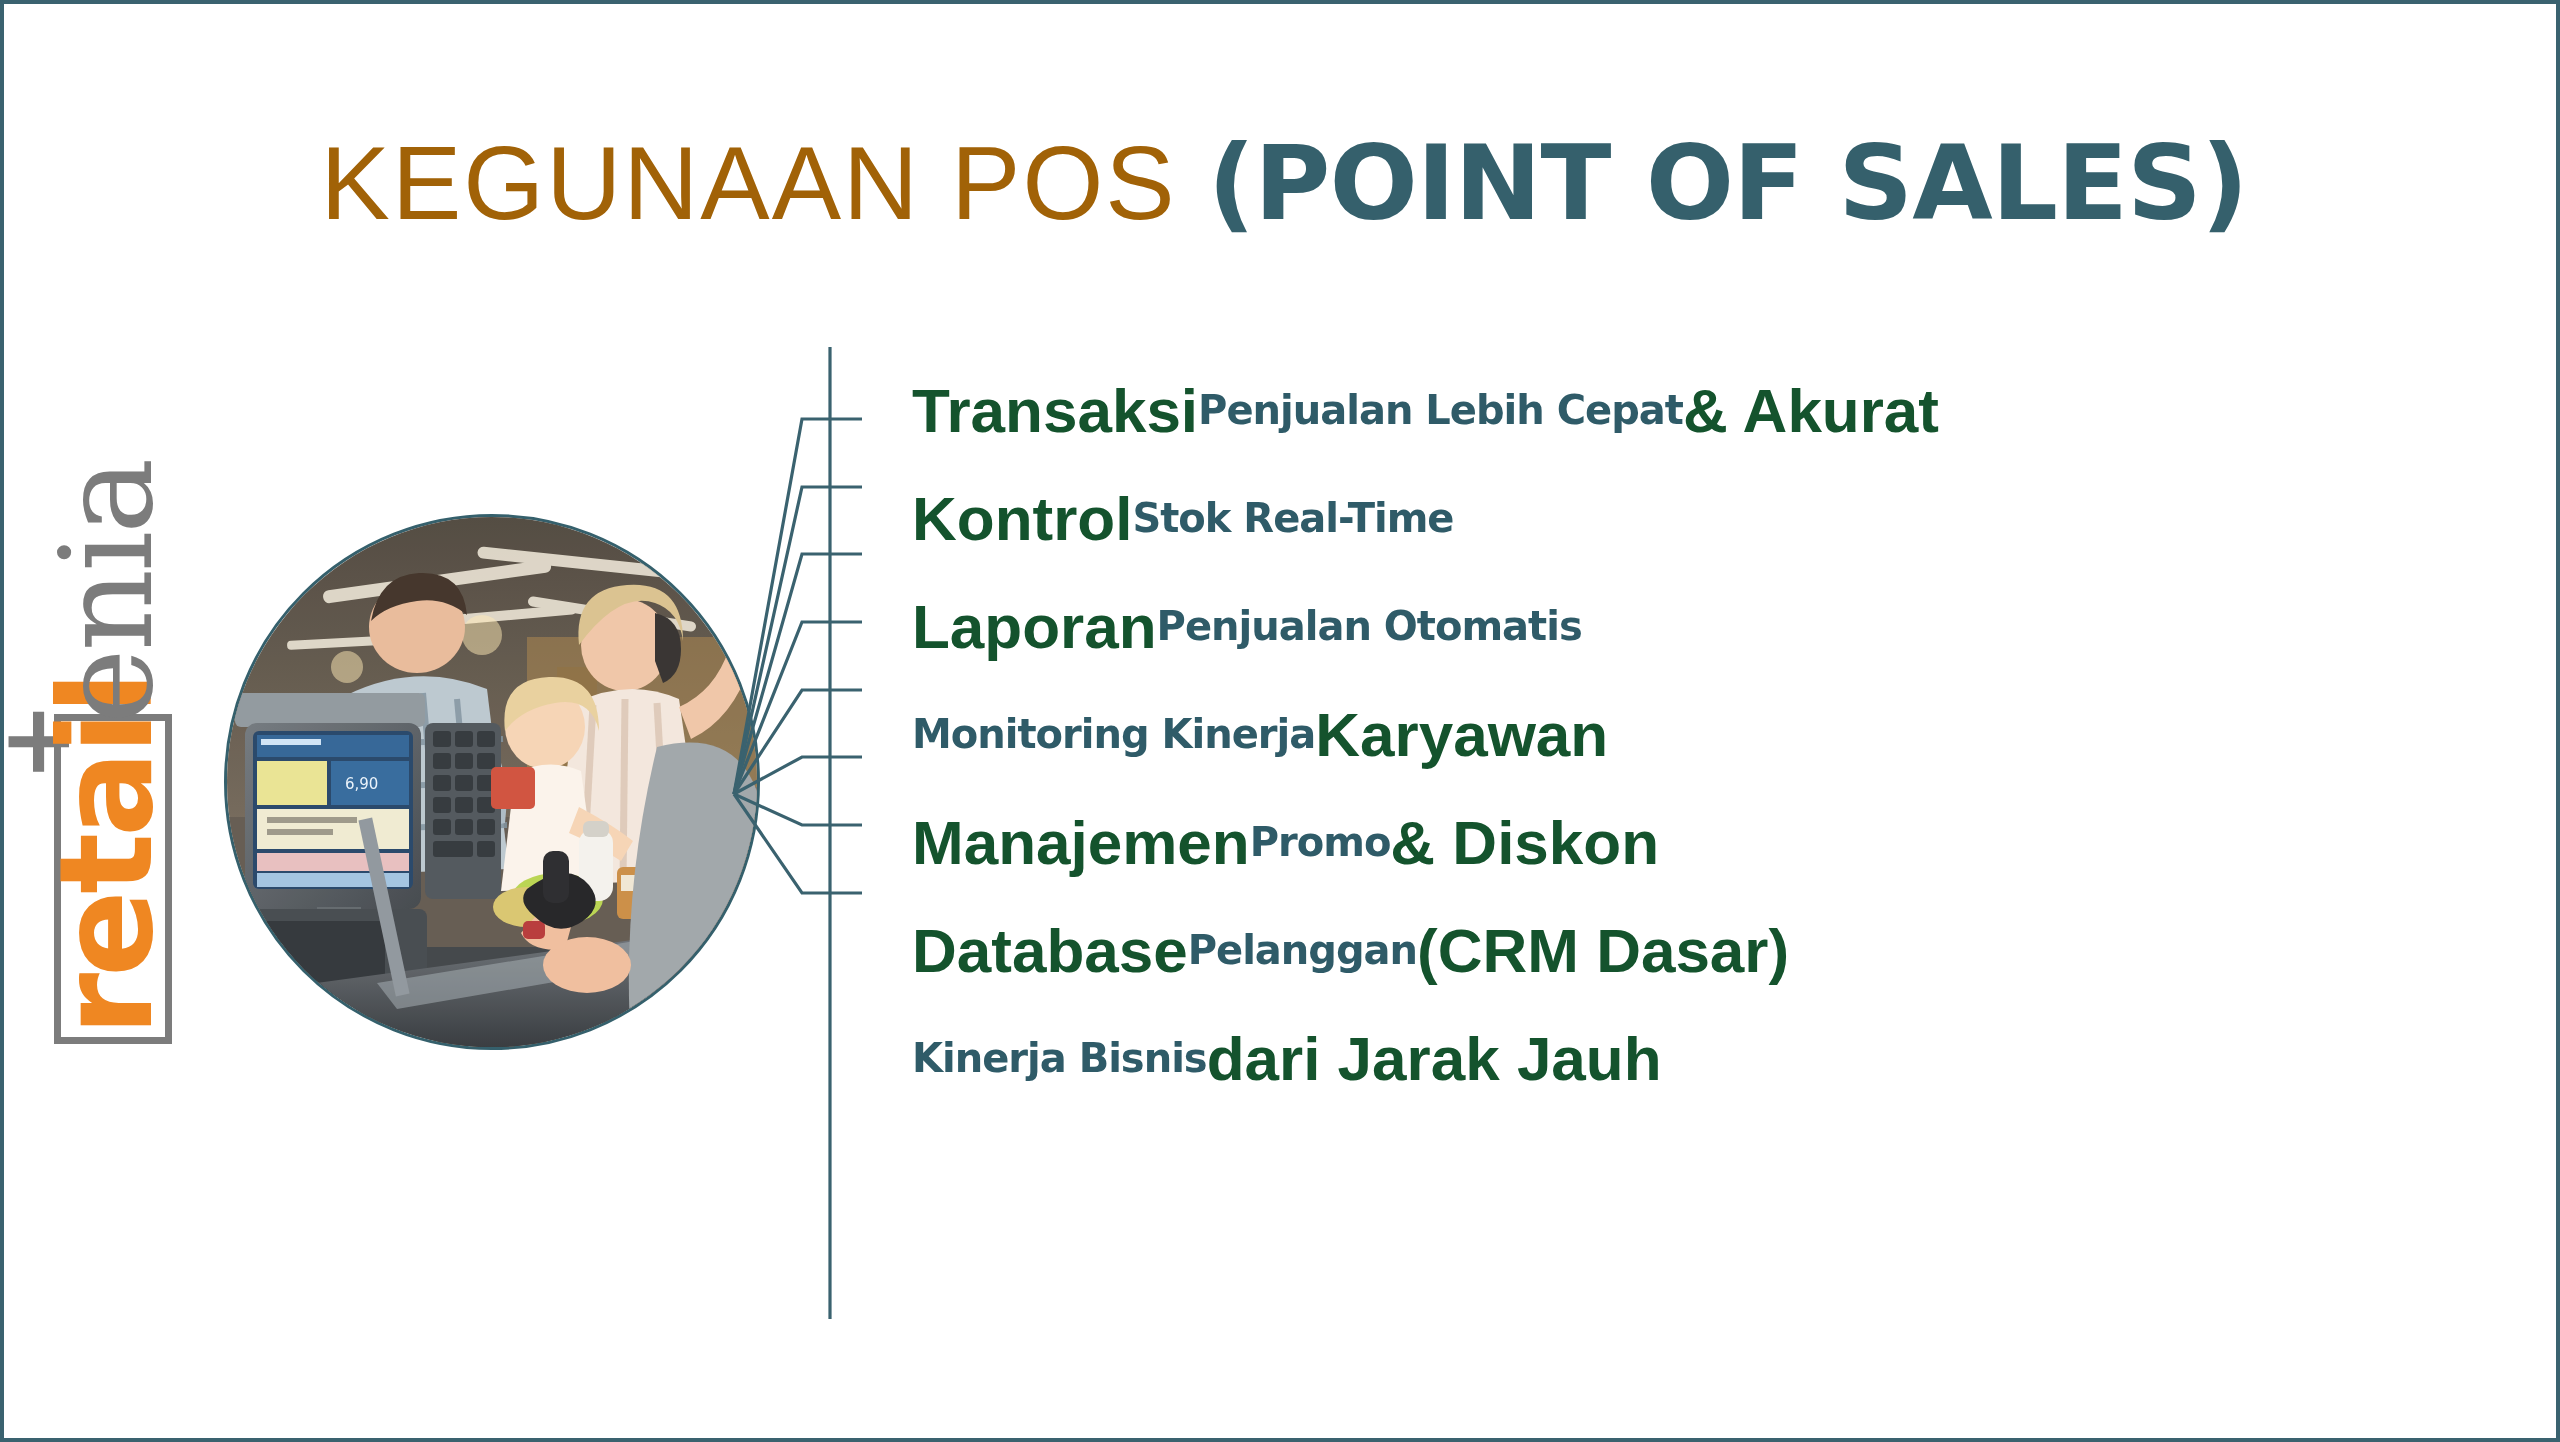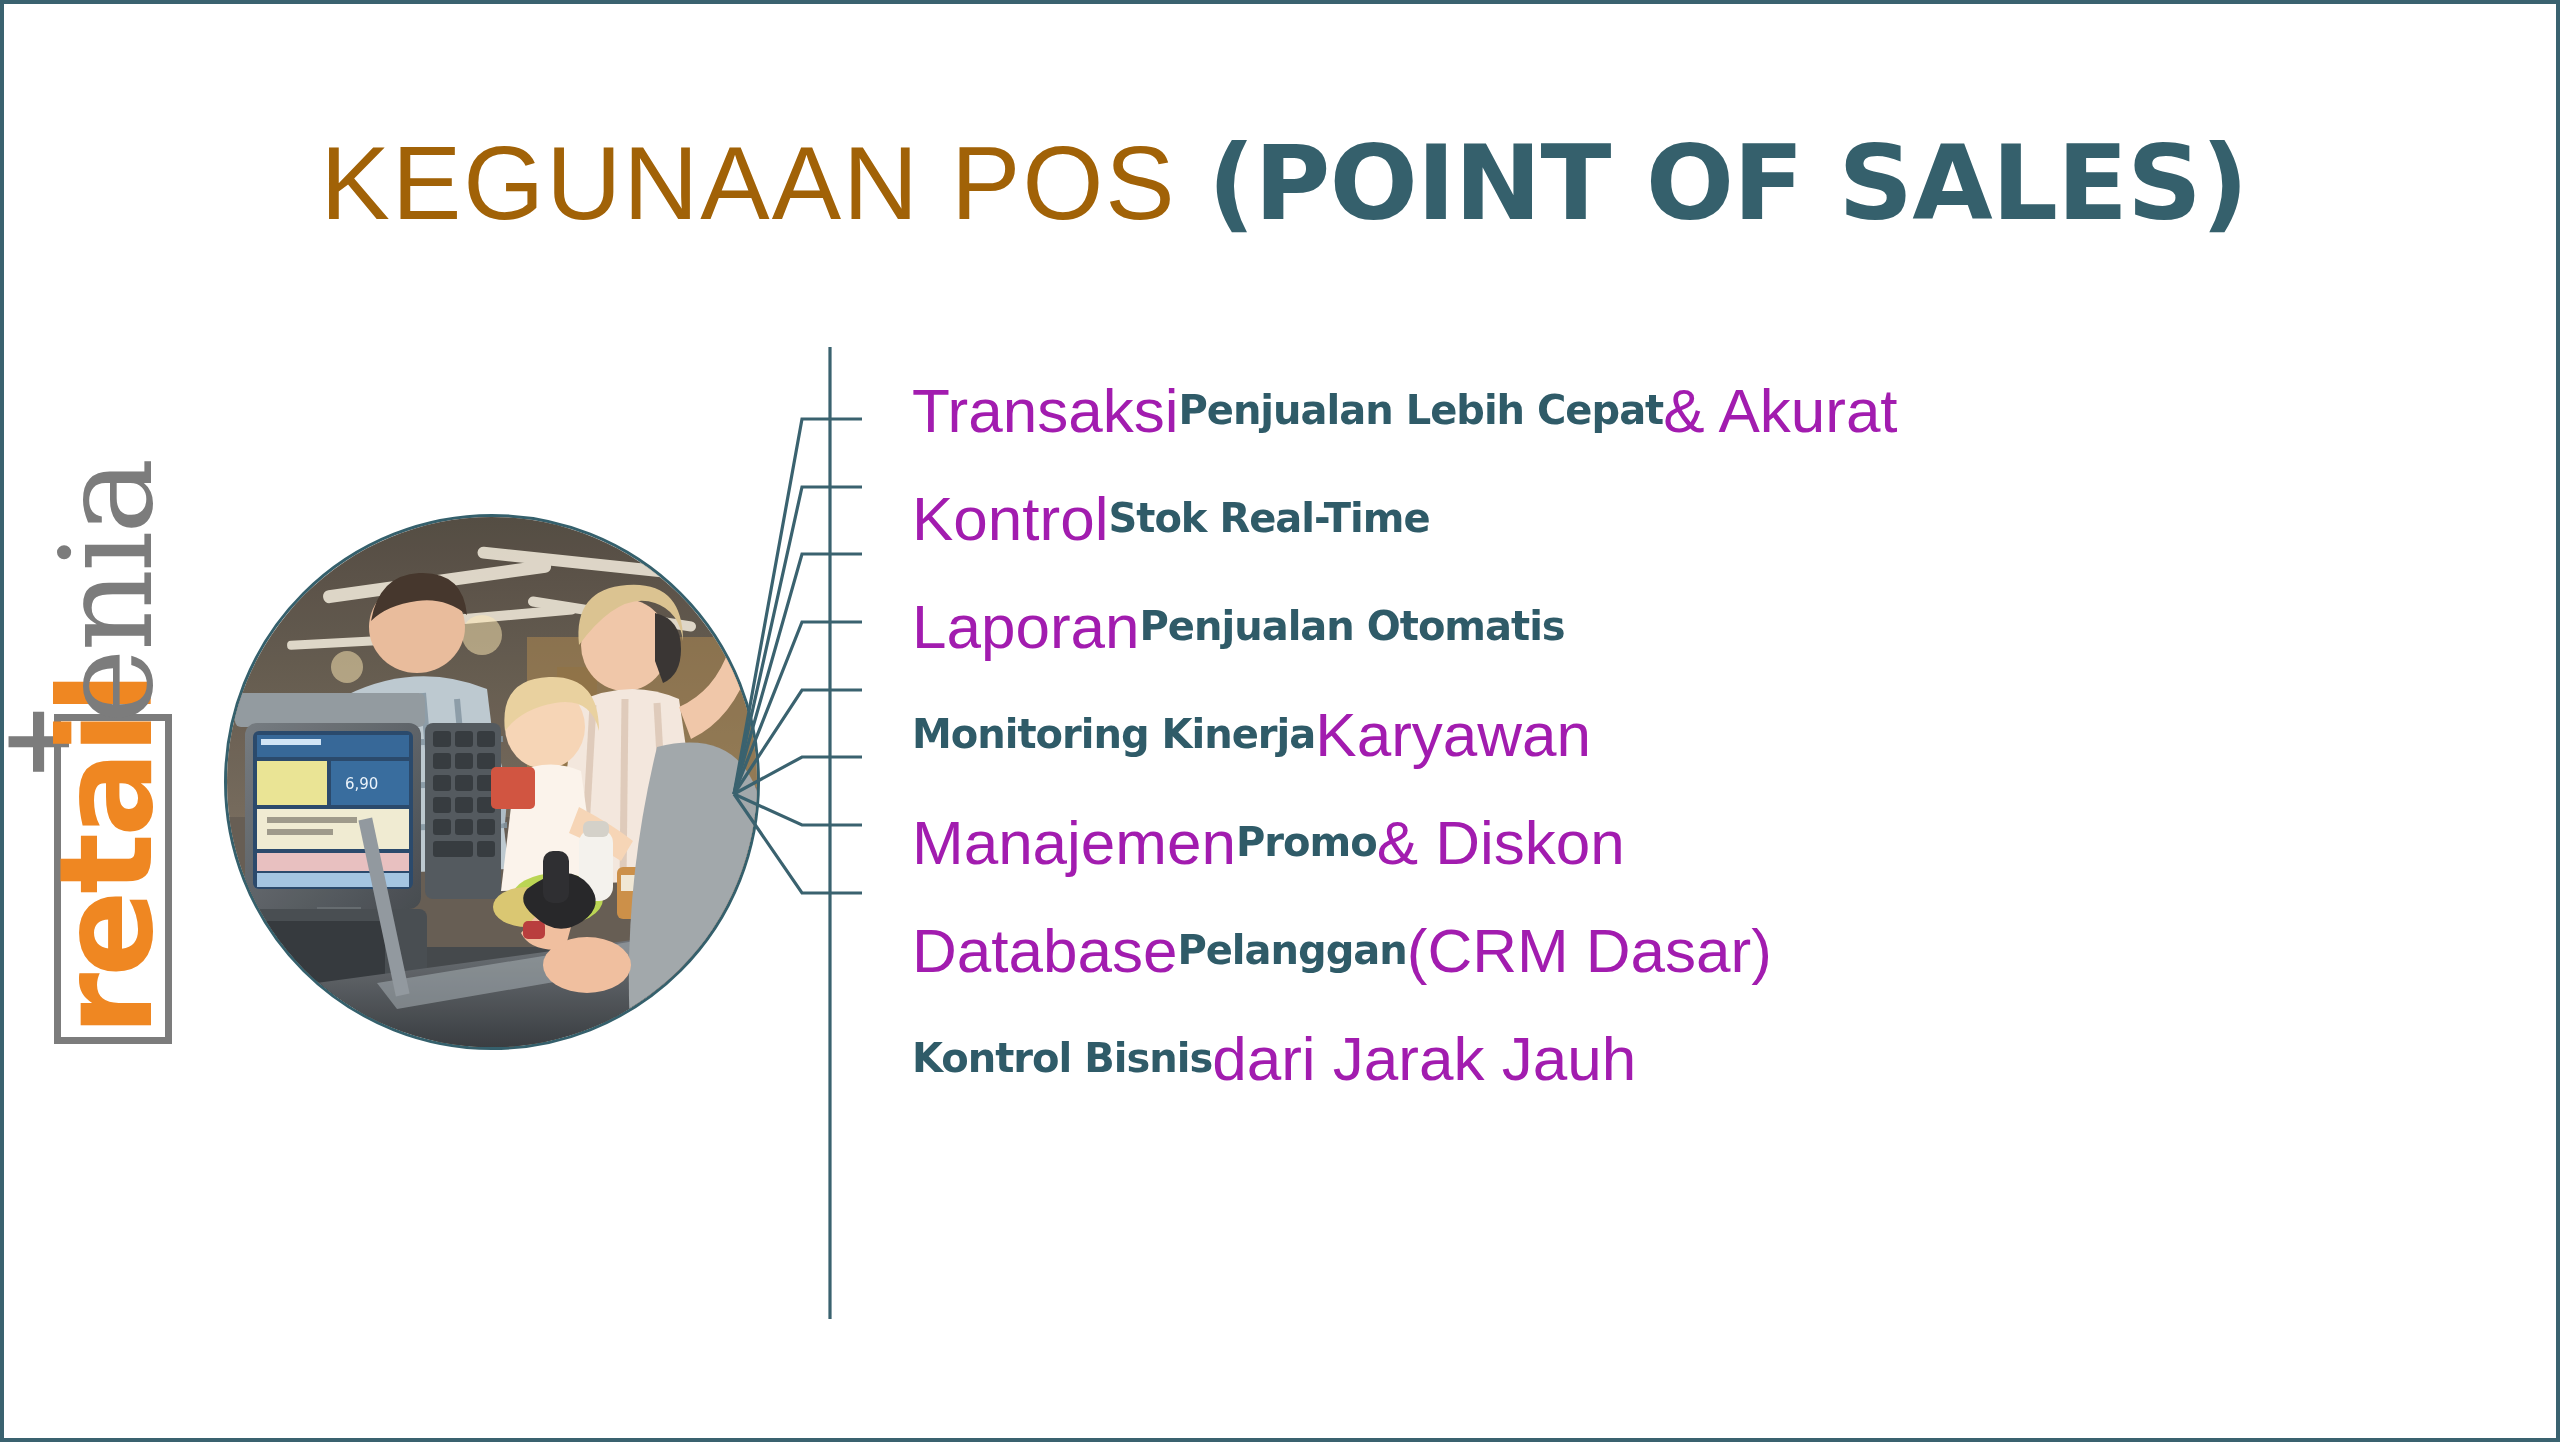--- a/index.html
+++ b/index.html
@@ -39,21 +39,21 @@
   #photo{position:absolute;left:220px;top:510px;width:530px;height:530px;
          border-radius:50%;overflow:hidden;border:3px solid #35606c;}
   #photo svg{display:block;width:530px;height:530px;}
 
   
   #connectors{position:absolute;left:700px;top:330px;width:220px;height:1000px;}
 
   
   #list{position:absolute;left:908px;top:352px;width:1600px;}
   .row{height:108px;display:flex;align-items:center;white-space:nowrap;}
-  .lt{font-size:62px;font-weight:400;color:#a21caf;letter-spacing:0px;
+  .lt{font-size:62px;font-weight:700;color:#14532d;letter-spacing:0px;
       font-family:"Liberation Sans","DejaVu Sans",sans-serif;}
   .bd{font-size:40px;font-weight:800;color:#2f5b68;letter-spacing:-1px;
       font-family:"DejaVu Sans","Liberation Sans",sans-serif;}
 </style>
 </head>
 <body>
 
 <div id="slide">
 
   <div id="title-block">
@@ -266,19 +266,19 @@
     </div>
 
     <div class="row">
       <span class="lt">Database </span>
         <span class="bd">Pelanggan</span>
         <span class="lt"> (CRM Dasar)</span>
     </div>
 
     <div class="row">
       <span class="lt"></span>
-        <span class="bd">Kontrol Bisnis</span>
+        <span class="bd">Kinerja Bisnis</span>
         <span class="lt"> dari Jarak Jauh</span>
     </div>
 
   </div>
 
 </div>
 
 </body></html>

